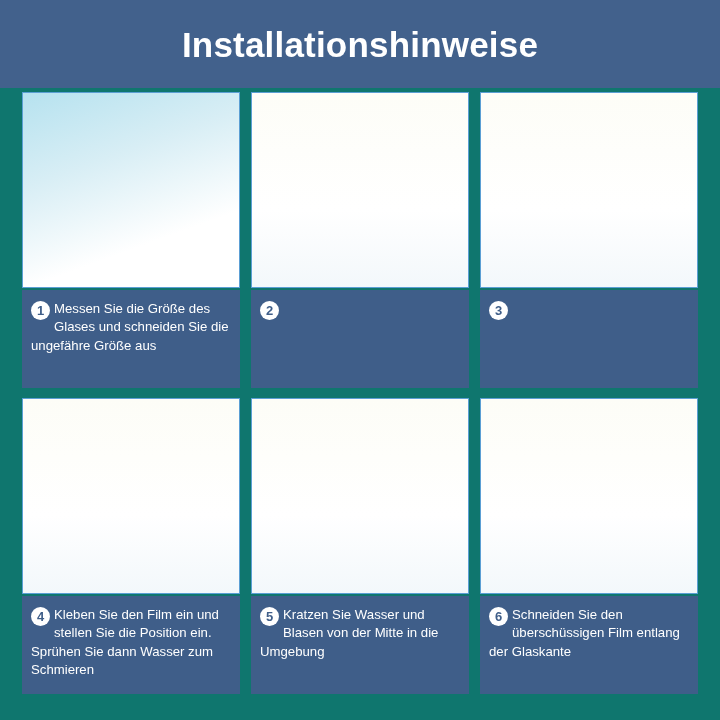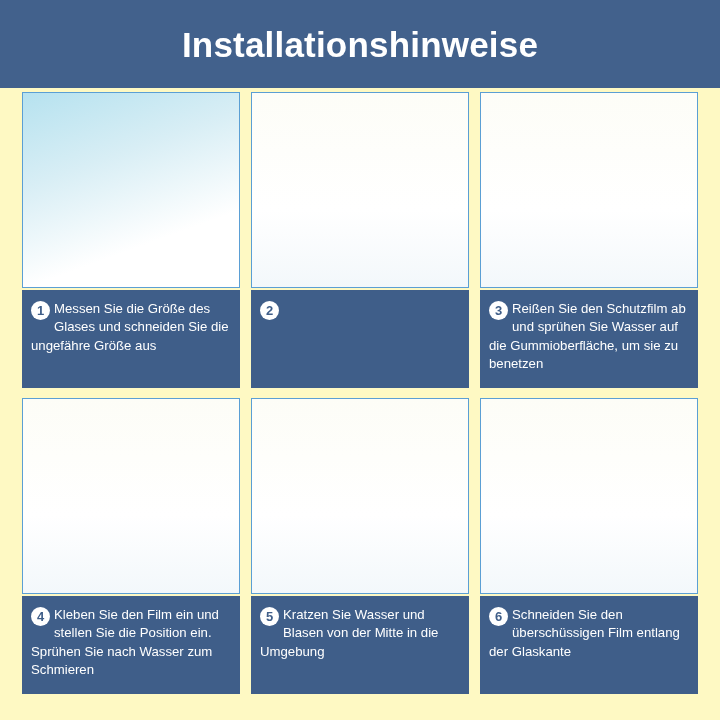--- a/index.html
+++ b/index.html
@@ -2,21 +2,21 @@
 <html><head>
 <meta charset="utf-8">
 <style>
   html,body{margin:0;padding:0;}
   body{
     width:720px;height:720px;
     background:#ffffff;
     font-family:"Liberation Sans",sans-serif;
     overflow:hidden;
   }
-  .page{position:relative;width:720px;height:720px;background:#fef9c3;}
+  .page{position:relative;width:720px;height:720px;background:#0f766e;}
 
   
   .header{
     position:absolute;left:0;top:0;width:720px;height:88px;
     background:#42618c;
     display:flex;align-items:center;justify-content:center;
   }
   .header-title{
     color:#ffffff;font-size:35px;font-weight:bold;
     letter-spacing:.2px;line-height:1;
@@ -239,21 +239,20 @@
           <path d="M46,128 Q60,124 72,130" fill="none" stroke="#dfa96c" stroke-width="0.9"></path>
 
           <path d="M146,106 Q172,92 198,98 Q216,106 216,130 L216,194 L160,194 Q148,168 144,142 Q142,120 146,106 Z" fill="#fbe0bc" stroke="#dfa96c" stroke-width="1.2"></path>
           <path d="M144,112 Q158,106 170,112 Q176,122 166,128 Q152,128 144,122 Z" fill="#fbe0bc" stroke="#dfa96c" stroke-width="1"></path>
           <path d="M150,128 Q168,122 186,128" fill="none" stroke="#dfa96c" stroke-width="0.9"></path>
           <path d="M154,142 Q172,136 192,142" fill="none" stroke="#dfa96c" stroke-width="0.9"></path>
         </svg>
       </div>
       <div class="caption">
         <span class="num">3</span>
-        <span class="ctext">Reißen Sie den Schutzfilm ab und sprühen Sie Wasser auf die Gummioberfläche, um sie zu benetzen</span>
       </div>
     </div>
 
     <div class="cell">
       <div class="figure">
         <div class="fig-bg g-white"></div>
         <svg width="216" height="194" viewBox="0 0 216 194">
 
           <polygon points="0,0 140,0 134,194 0,194" fill="url(#g4)"></polygon>
           <defs>
@@ -312,21 +311,21 @@
             </g>
           </g>
 
           <path d="M116,112 Q144,102 170,112 Q190,124 190,150 Q190,178 172,190 Q152,196 136,186 Q124,172 124,152 Q124,128 116,118 Z" fill="#fbe0bc" stroke="#dfa96c" stroke-width="1.2"></path>
           <path d="M130,132 Q150,126 168,132" fill="none" stroke="#dfa96c" stroke-width="0.9"></path>
           <path d="M132,148 Q152,142 172,148" fill="none" stroke="#dfa96c" stroke-width="0.9"></path>
         </svg>
       </div>
       <div class="caption">
         <span class="num">4</span>
-        <span class="ctext">Kleben Sie den Film ein und stellen Sie die Position ein. Sprühen Sie nach Wasser zum Schmieren</span>
+        <span class="ctext">Kleben Sie den Film ein und stellen Sie die Position ein. Sprühen Sie dann Wasser zum Schmieren</span>
       </div>
     </div>
 
     <div class="cell">
       <div class="figure">
         <div class="fig-bg g-white"></div>
         <svg width="216" height="194" viewBox="0 0 216 194">
           <defs>
             <linearGradient id="g5" x1="0" y1="0" x2="1" y2="1">
               <stop offset="0%" stop-color="#4ebccf"></stop>

